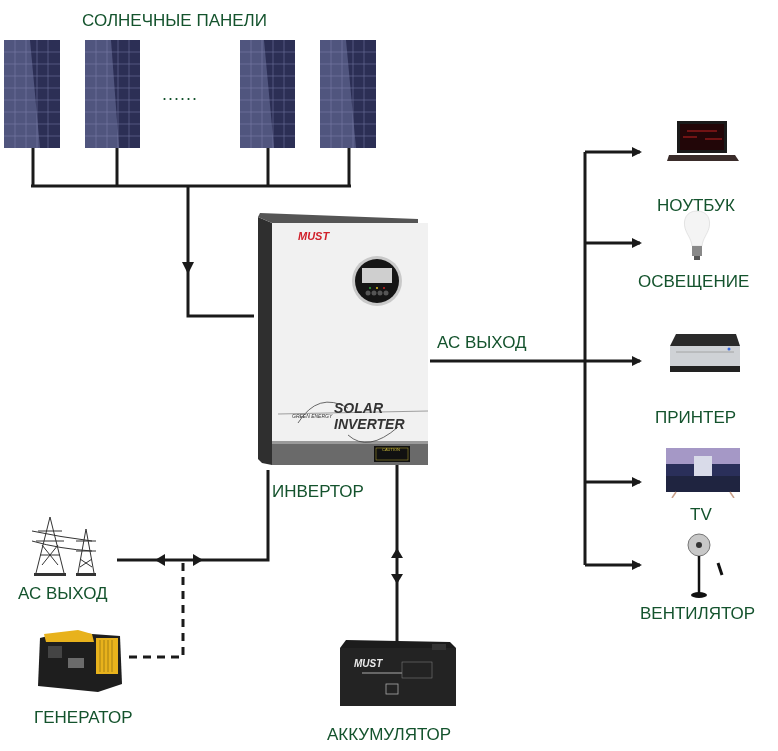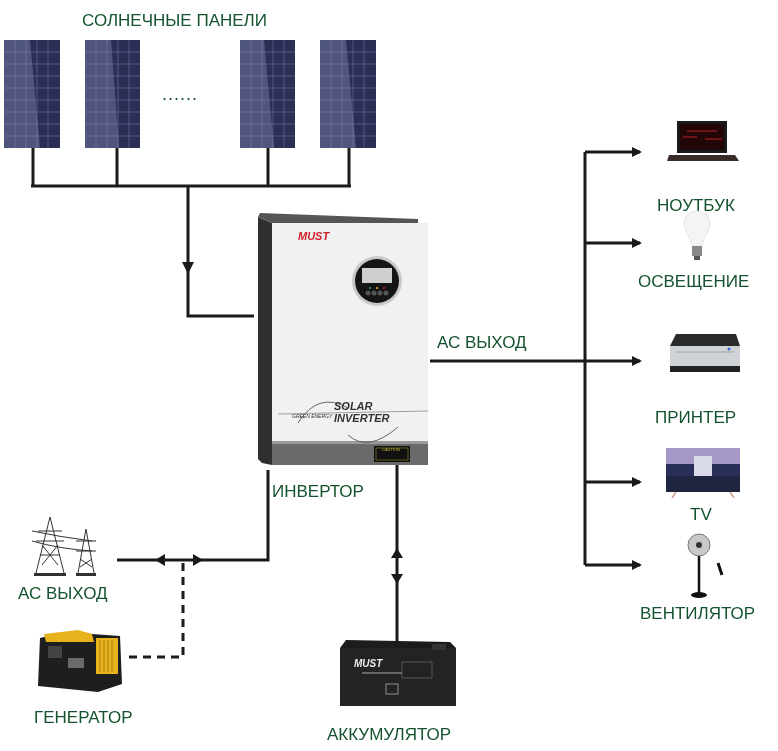--- a/index.html
+++ b/index.html
@@ -144,21 +144,21 @@
       <circle cx="126" cy="75" r="1" fill="#d02020"></circle>
 
     <path d="M40,210 Q60,178 90,195" stroke="#444" stroke-width="0.8" fill="none"></path>
     <path d="M90,222 Q110,240 140,214" stroke="#444" stroke-width="0.8" fill="none"></path>
     <line x1="20" y1="201" x2="170" y2="198" stroke="#888" stroke-width="0.8"></line>
 
     <rect x="116" y="233" width="36" height="16" fill="#111"></rect>
     <rect x="118" y="235" width="32" height="12" fill="none" stroke="#b8a830" stroke-width="0.5"></rect>
   </svg>
   <div class="abs" style="left:40px; top:17px; font-size:11px; font-weight:bold; font-style:italic; color:#d0202a;">MUST</div>
-  <div class="abs" style="left:76px; top:187px; font-size:11px; font-style:italic; font-weight:bold; color:#333;">SOLAR INVERTER</div>
+  <div class="abs" style="left:76px; top:187px; font-size:14px; font-style:italic; font-weight:bold; color:#333;">SOLAR INVERTER</div>
   <div class="abs" style="left:34px; top:200px; font-size:5px; font-style:italic; color:#333;">GREEN ENERGY</div>
   <div class="abs" style="left:124px; top:234px; font-size:4px; color:#c9b838;">CAUTION</div>
 </div>
 <div class="lbl" style="left:272px; top:482px;">ИНВЕРТОР</div>
 
 <div class="lbl" style="left:437px; top:333px;">АС ВЫХОД</div>
 
 <svg class="abs" style="left:667px; top:121px;" width="72" height="42">
   <rect x="10" y="0" width="50" height="32" fill="#1a1a1a"></rect>
   <rect x="13" y="3" width="44" height="26" fill="#220608"></rect>

